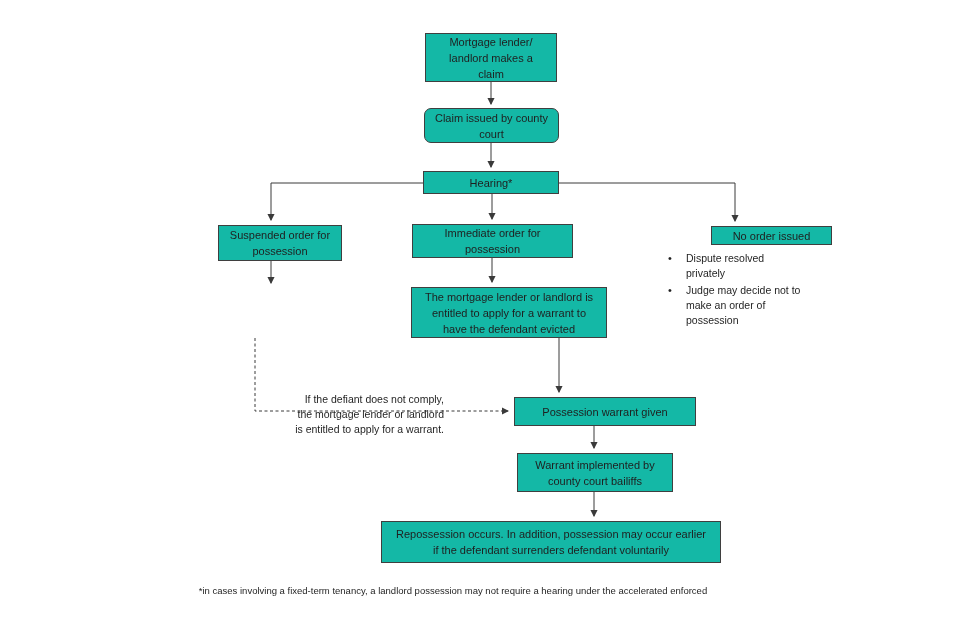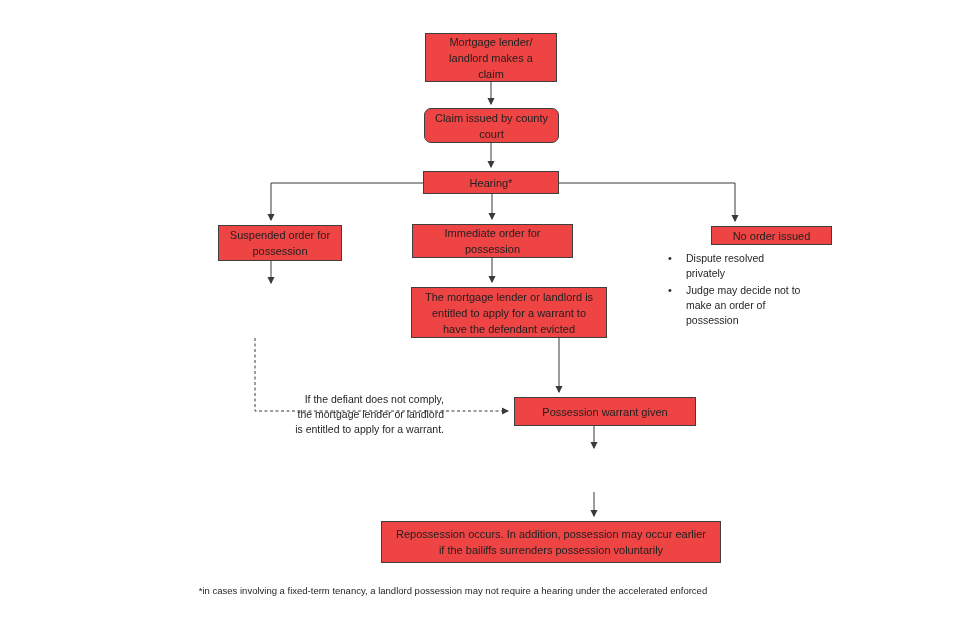--- a/index.html
+++ b/index.html
@@ -14,21 +14,21 @@
   }
   #connectors {
     position: absolute;
     left: 0; top: 0;
     width: 960px; height: 640px;
   }
   .node {
     position: absolute;
     box-sizing: border-box;
     border: 1px solid #3f3f3f;
-    background: #ef4444;
+    background: #14b8a6;
     display: flex;
     align-items: center;
     justify-content: center;
     text-align: center;
     white-space: pre-line;
     font-size: 11px;
     line-height: 16px;
     padding: 1px 3px;
   }
   .note-text {
@@ -140,19 +140,21 @@
   <div class="node" style="left:411px; top:287px; width:196px; height:51px;">The mortgage lender or landlord is
 entitled to apply for a warrant to
 have the defendant evicted</div>
 
   <div class="note-text" style="left:264px; top:352px; width:180px;">If the defiant does not comply,
 the mortgage lender or landlord
 is entitled to apply for a warrant.</div>
 
   <div class="node" style="left:514px; top:397px; width:182px; height:29px;">Possession warrant given</div>
 
+  <div class="node" style="left:517px; top:453px; width:156px; height:39px;">Warrant implemented by
+county court bailiffs</div>
 
   <div class="node" style="left:381px; top:521px; width:340px; height:42px; font-size:11px;">Repossession occurs. In addition, possession may occur earlier
-if the bailiffs surrenders possession voluntarily</div>
+if the defendant surrenders defendant voluntarily</div>
 
   <div class="footnote">*in cases involving a fixed-term tenancy, a landlord possession may not require a hearing under the accelerated enforced</div>
 
 </div>
 
 </body></html>

